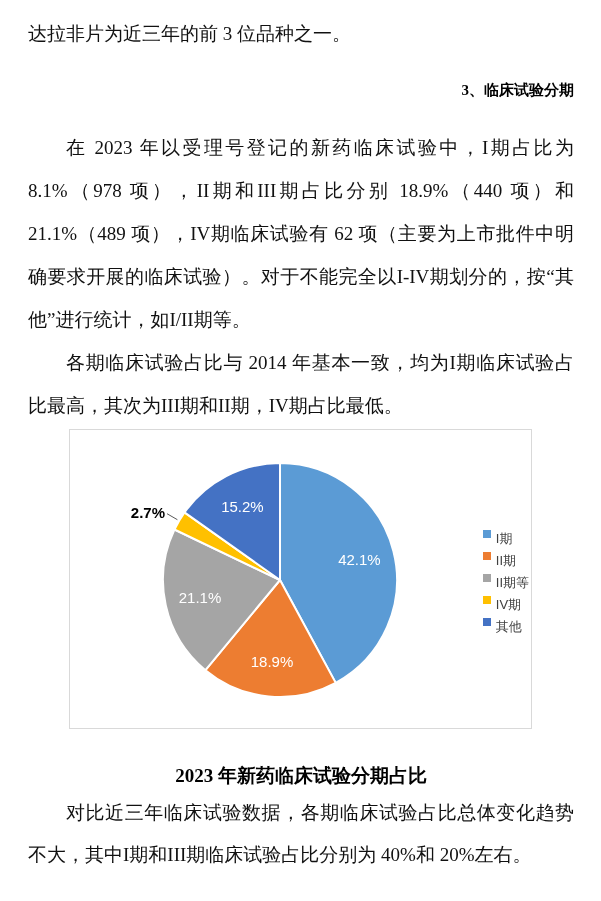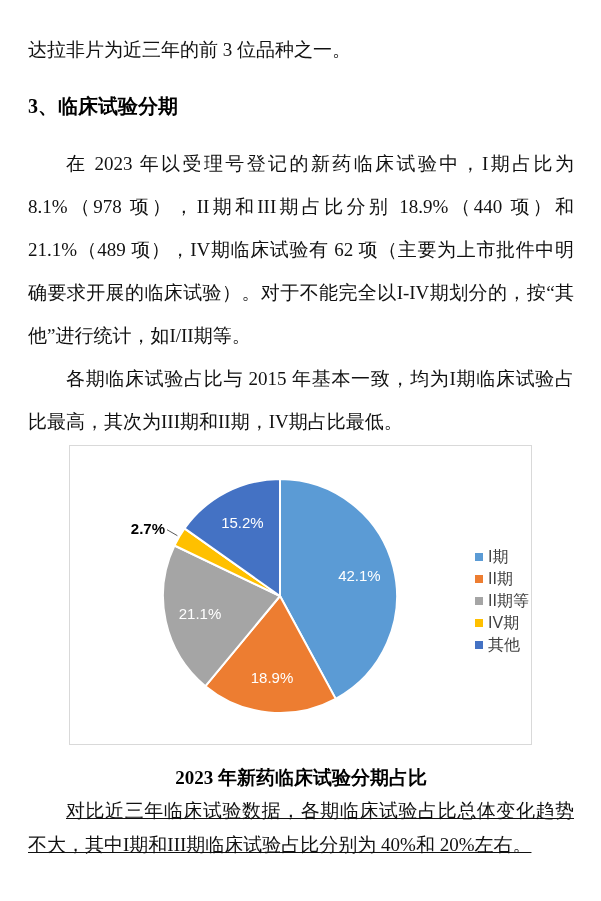--- a/index.html
+++ b/index.html
@@ -4,35 +4,36 @@
 <style>
   * { margin: 0; padding: 0; box-sizing: border-box; }
   html, body { width: 601px; height: 901px; overflow: hidden; }
   body {
     background: #ffffff;
     font-family: "Liberation Serif", "DejaVu Serif", serif;
     color: #111111;
   }
   .page {
     width: 601px; height: 901px;
-    padding: 28px 27px 0 28px;
+    padding: 12px 27px 0 28px;
   }
   .body-text {
     font-size: 19px;
     line-height: 43px;
     text-align: justify;
     text-indent: 2em;
   }
   .no-indent { text-indent: 0; }
   .section-heading {
     margin-top: 14px;
-    font-size: 20px;
+    font-size: 15px;
     line-height: 43px;
     font-weight: 700;
     color: #000000;
+    text-align: right;
   }
   .para-first { margin-top: 14px; }
   .chart-box {
     position: relative;
     margin: 2px 0 0 41px;
     width: 463px;
     height: 300px;
     border: 1px solid #D9D9D9;
     background: #ffffff;
   }
@@ -45,54 +46,54 @@
   .pie-label.outside { fill: #000000; font-weight: 700; }
   .legend {
     position: absolute;
     right: 2px;
     top: 100px;
     display: flex;
     flex-direction: column;
   }
   .legend-item {
     display: flex;
-    align-items: center;
+    align-items: flex-start;
     height: 22px;
     font-family: "Liberation Sans", "DejaVu Sans", sans-serif;
-    font-size: 16px;
+    font-size: 13px;
     color: #404040;
   }
   .legend-swatch {
     width: 8px; height: 8px;
     display: inline-block;
     margin-right: 5px;
     flex: 0 0 auto;
   }
   .chart-caption {
-    margin-top: 22px;
+    margin-top: 36px;
     font-size: 19px;
     line-height: 21px;
     font-weight: 700;
     text-align: center;
     color: #000000;
   }
-  .para-last { margin-top: 6px; line-height: 34px; text-decoration: underline; }
+  .para-last { margin-top: 6px; line-height: 42px; }
 </style>
 </head>
 <body>
 
 <div class="page">
 
   <p class="body-text no-indent">达拉非片为近三年的前 3 位品种之一。</p>
 
   <h3 class="section-heading">3、临床试验分期</h3>
 
   <p class="body-text para-first">在 2023 年以受理号登记的新药临床试验中，I期占比为 8.1%（978 项），II期和III期占比分别 18.9%（440 项）和 21.1%（489 项），IV期临床试验有 62 项（主要为上市批件中明确要求开展的临床试验）。对于不能完全以I-IV期划分的，按“其他”进行统计，如I/II期等。</p>
 
-  <p class="body-text">各期临床试验占比与 2015 年基本一致，均为I期临床试验占比最高，其次为III期和II期，IV期占比最低。</p>
+  <p class="body-text">各期临床试验占比与 2014 年基本一致，均为I期临床试验占比最高，其次为III期和II期，IV期占比最低。</p>
 
   <div class="chart-box">
     <svg id="pie-svg" width="461" height="298" viewBox="0 0 461 298">
         <path d="M 210 150 L 210.00 33.00 A 117 117 0 0 1 265.72 252.88 Z" fill="#5B9BD5" stroke="#FFFFFF" stroke-width="2" stroke-linejoin="round"></path>
         <text x="289.4" y="134.9" text-anchor="middle" class="pie-label inside">42.1%</text>
         <path d="M 210 150 L 265.72 252.88 A 117 117 0 0 1 135.42 240.15 Z" fill="#ED7D31" stroke="#FFFFFF" stroke-width="2" stroke-linejoin="round"></path>
         <text x="202.0" y="236.5" text-anchor="middle" class="pie-label inside">18.9%</text>
         <path d="M 210 150 L 135.42 240.15 A 117 117 0 0 1 104.45 99.52 Z" fill="#A5A5A5" stroke="#FFFFFF" stroke-width="2" stroke-linejoin="round"></path>
         <text x="130.0" y="172.6" text-anchor="middle" class="pie-label inside">21.1%</text>
         <path d="M 210 150 L 104.45 99.52 A 117 117 0 0 1 114.49 82.42 Z" fill="#FFC000" stroke="#FFFFFF" stroke-width="2" stroke-linejoin="round"></path>

